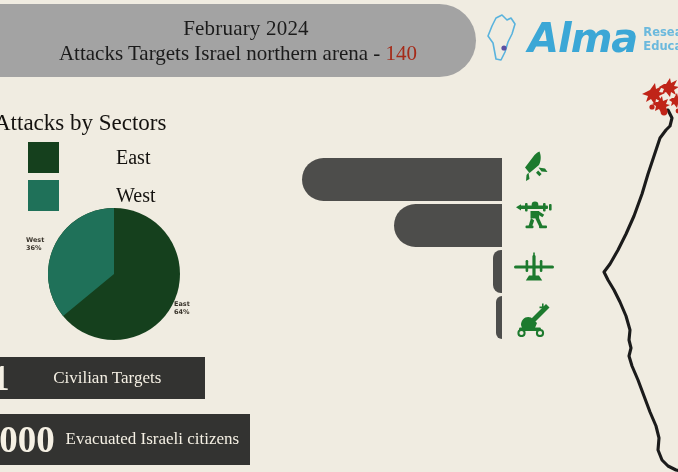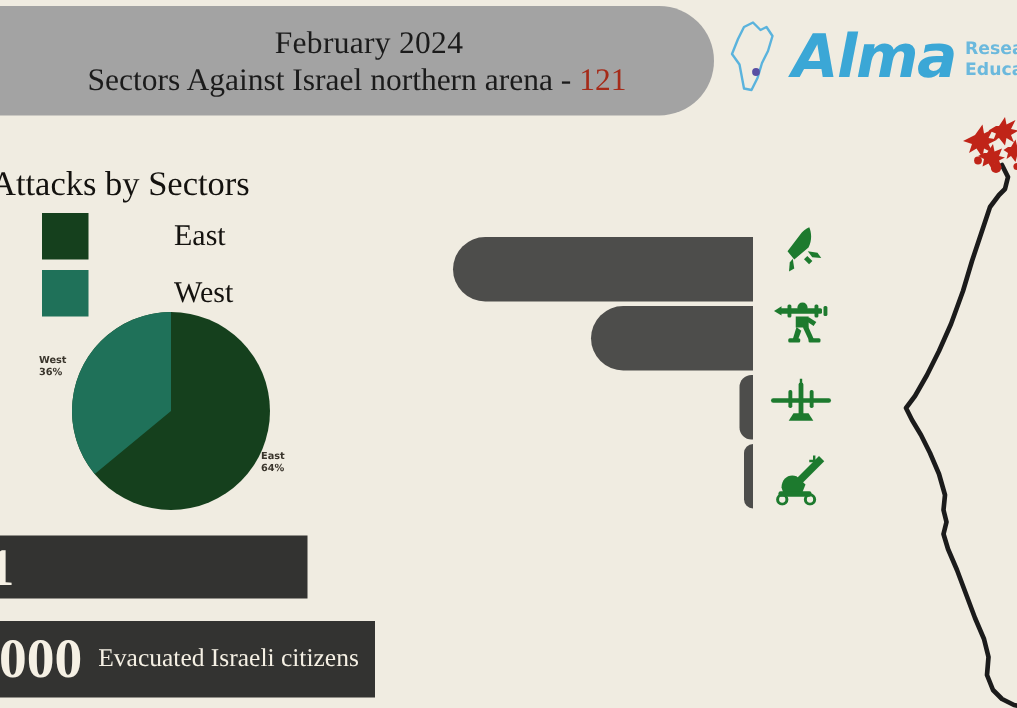--- a/index.html
+++ b/index.html
@@ -217,21 +217,21 @@
   }
 </style>
 </head>
 <body>
 
 <div class="canvas">
 
   <div class="header-banner">
     <div class="header-date">February 2024</div>
     <div class="header-sub">
-      <span>Sectors Against Israel northern arena - </span><span class="header-count">121</span>
+      <span>Attacks Targets Israel northern arena - </span><span class="header-count">140</span>
     </div>
   </div>
 
   <div class="logo-wrap">
     <svg class="logo-map" width="42" height="52" viewBox="0 0 42 52">
       <path d="M12 47 L9 31 L4 24 L8 14 L12 6 L18 3 L23 8 L27 6 L31 12 L28 22 L24 30 L21 40 L17 48 Z" fill="none" stroke="#5ab3dd" stroke-width="1.6" stroke-linejoin="round"></path>
       <circle cx="20" cy="36" r="2.6" fill="#5a4fa3"></circle>
     </svg>
     <div class="logo-word">Alma</div>
     <div class="logo-tag">
@@ -338,20 +338,21 @@
 
           <path d="M26.5 5.5 h7 v1.7 h-7 Z M29 2.6 h1.6 v6 h-1.6 Z"></path>
         </g>
       </svg>
     </div>
 
   </div>
 
   <div class="stat-box" id="stat-civilian">
     <span class="stat-number">1</span>
+    <span class="stat-text">Civilian Targets</span>
   </div>
 
   <div class="stat-box" id="stat-evacuated">
     <span class="stat-number">,000</span>
     <span class="stat-text">Evacuated Israeli citizens</span>
   </div>
 
   <div class="map-wrap">
     <svg width="96" height="394" viewBox="0 0 96 394">
       <path d="M72 32

